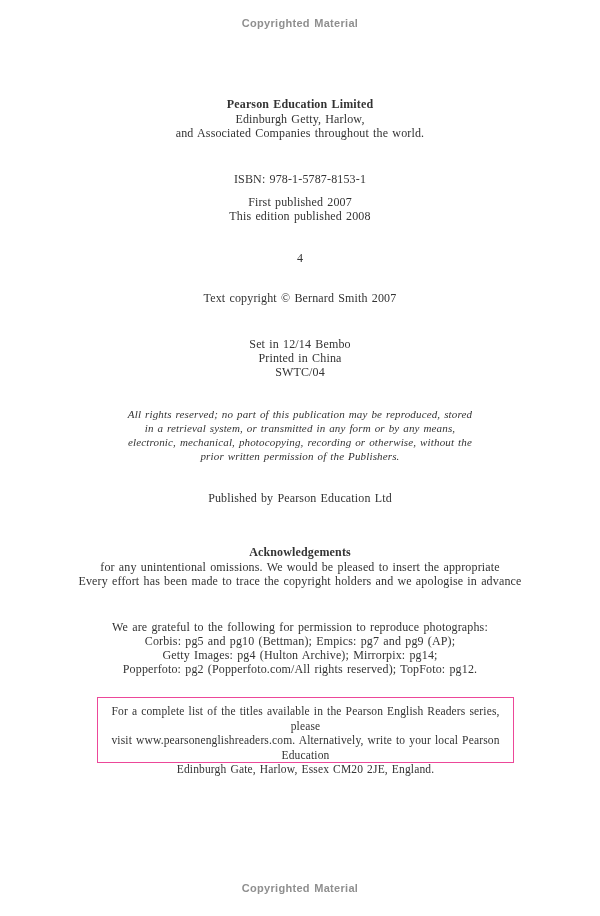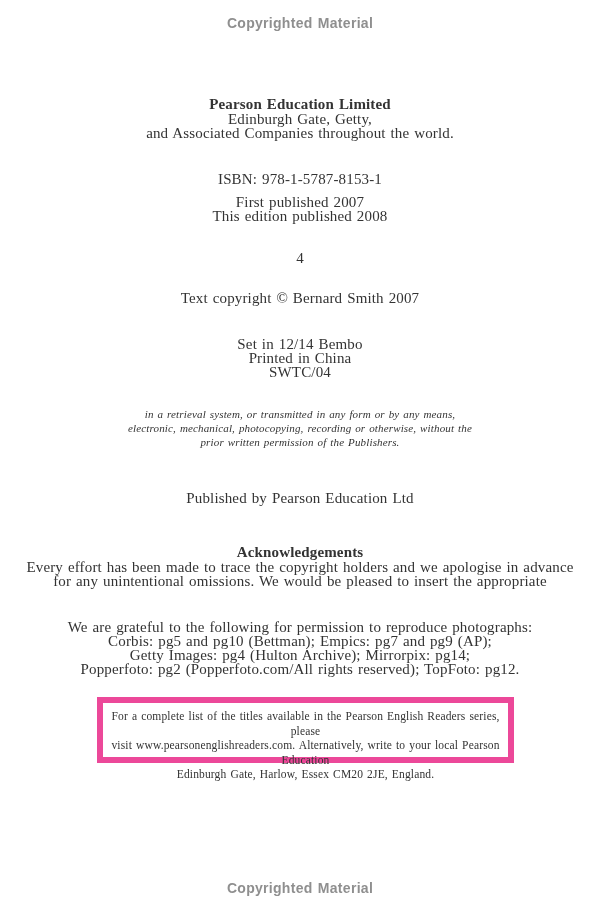--- a/index.html
+++ b/index.html
@@ -12,42 +12,42 @@
     font-family: "Liberation Serif", serif;
     color: #333333;
     overflow: hidden;
     margin: 0 auto;
   }
   .block {
     position: absolute;
     left: 0;
     width: 100%;
     text-align: center;
-    font-size: 15px;
+    font-size: 12px;
     line-height: 14px;
     letter-spacing: 0.15px;
     word-spacing: 1px;
   }
   .line { display: block; }
   .watermark {
     font-family: "Liberation Sans", sans-serif;
     font-weight: bold;
-    font-size: 14px;
+    font-size: 11px;
     color: #8f8f8f;
     letter-spacing: 0.3px;
   }
   .bold { font-weight: bold; }
   .italic-block { font-style: italic; font-size: 11px; }
   .series-box {
     position: absolute;
     left: 97px;
     top: 697px;
     width: 417px;
     height: 66px;
-    border: 6px solid #ec4899;
+    border: 1px solid #ec4899;
     text-align: center;
     font-size: 11.5px;
     line-height: 14.5px;
     letter-spacing: 0.15px;
     word-spacing: 1px;
     padding-top: 6px;
   }
   
   .wm-top        { top: 16px; }
   .publisher     { top: 97px;  line-height: 14.5px; }
@@ -64,21 +64,21 @@
 </style>
 </head>
 <body>
 
 <div class="page">
 
   <div class="block watermark wm-top">Copyrighted Material</div>
 
   <div class="block publisher">
     <span class="line bold">Pearson Education Limited</span>
-    <span class="line">Edinburgh Gate, Getty,</span>
+    <span class="line">Edinburgh Getty, Harlow,</span>
     <span class="line">and Associated Companies throughout the world.</span>
   </div>
 
   <div class="block isbn">ISBN: 978-1-5787-8153-1</div>
 
   <div class="block publication">
     <span class="line">First published 2007</span>
     <span class="line">This edition published 2008</span>
   </div>
 
@@ -86,31 +86,32 @@
 
   <div class="block copyright">Text copyright © Bernard Smith 2007</div>
 
   <div class="block printing">
     <span class="line">Set in 12/14 Bembo</span>
     <span class="line">Printed in China</span>
     <span class="line">SWTC/04</span>
   </div>
 
   <div class="block rights italic-block">
+    <span class="line">All rights reserved; no part of this publication may be reproduced, stored</span>
     <span class="line">in a retrieval system, or transmitted in any form or by any means,</span>
     <span class="line">electronic, mechanical, photocopying, recording or otherwise, without the</span>
     <span class="line">prior written permission of the Publishers.</span>
   </div>
 
   <div class="block published-by">Published by Pearson Education Ltd</div>
 
   <div class="block acknowledge">
     <span class="line bold">Acknowledgements</span>
+    <span class="line">for any unintentional omissions. We would be pleased to insert the appropriate</span>
     <span class="line">Every effort has been made to trace the copyright holders and we apologise in advance</span>
-    <span class="line">for any unintentional omissions. We would be pleased to insert the appropriate</span>
   </div>
 
   <div class="block credits">
     <span class="line">We are grateful to the following for permission to reproduce photographs:</span>
     <span class="line">Corbis: pg5 and pg10 (Bettman); Empics: pg7 and pg9 (AP);</span>
     <span class="line">Getty Images: pg4 (Hulton Archive); Mirrorpix: pg14;</span>
     <span class="line">Popperfoto: pg2 (Popperfoto.com/All rights reserved); TopFoto: pg12.</span>
   </div>
 
   <div class="series-box">

